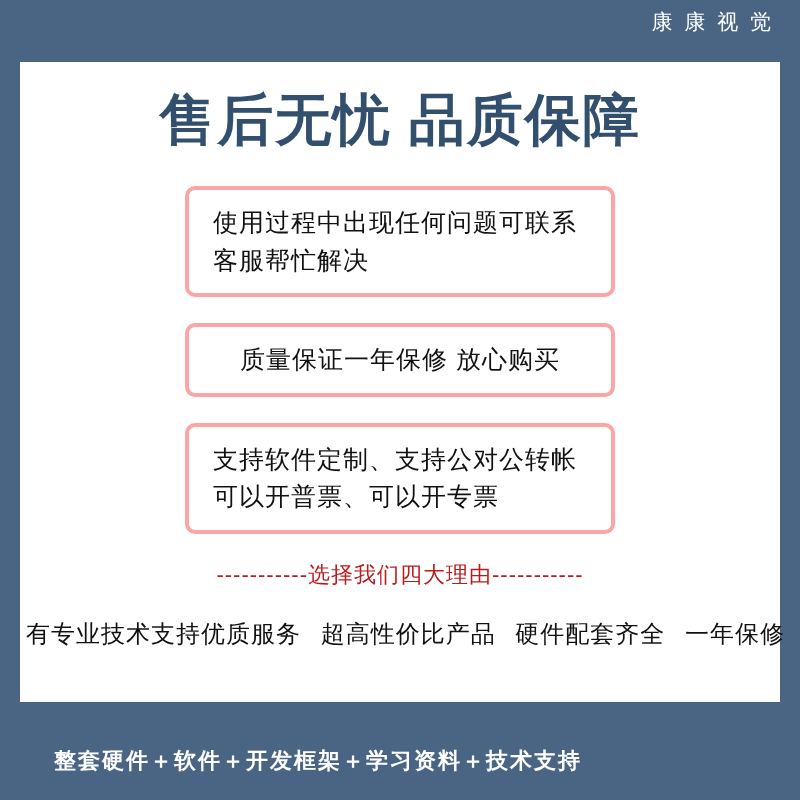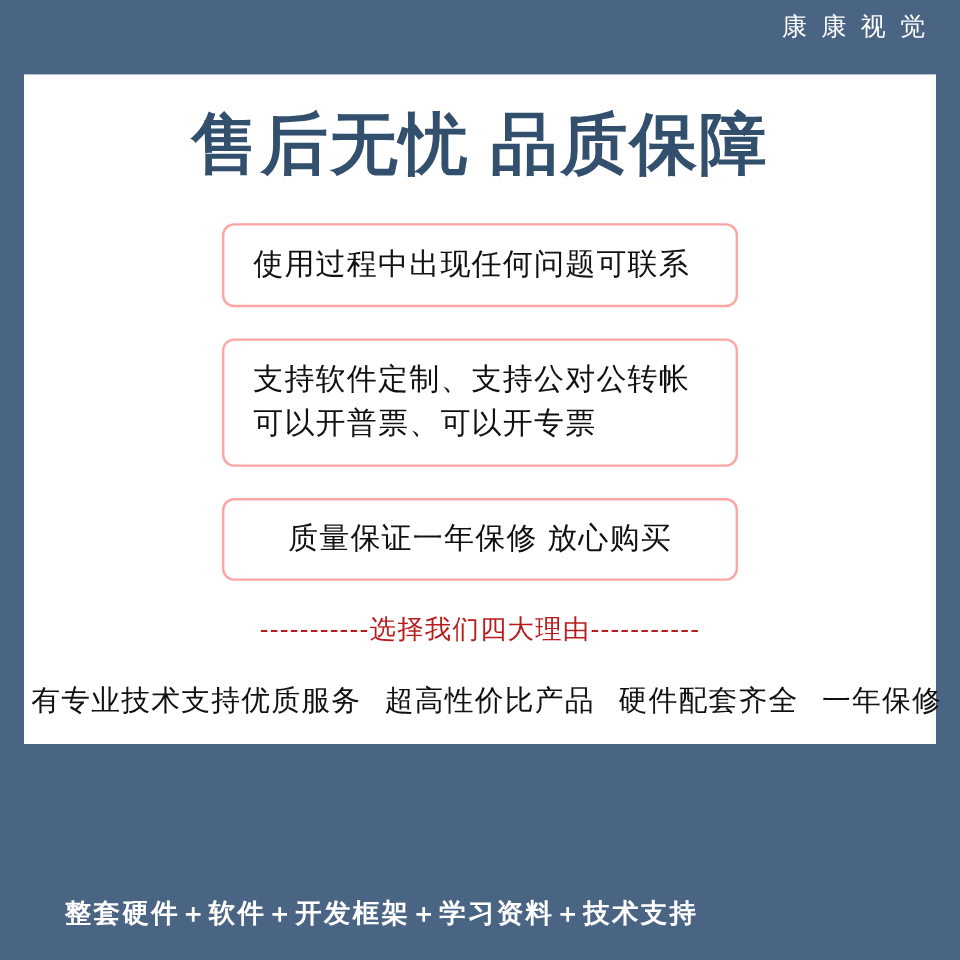--- a/index.html
+++ b/index.html
@@ -71,21 +71,21 @@
     color: #ffffff;
     font-size: 22px;
     font-weight: bold;
     letter-spacing: 2px;
   }
   .canvas {
     position: absolute;
     left: 20px;
     top: 62px;
     width: 760px;
-    height: 558px;
+    height: 640px;
     background: #ffffff;
     box-sizing: border-box;
   }
   .headline {
     margin: 0;
     padding-top: 26px;
     text-align: center;
     color: #32506e;
     font-size: 56px;
     font-weight: bold;
@@ -94,21 +94,21 @@
   }
   .cards {
     margin-top: 34px;
     display: flex;
     flex-direction: column;
     align-items: center;
     gap: 26px;
   }
   .card {
     width: 430px;
-    border: 2px solid #fca5a5;
+    border: 4px solid #fca5a5;
     border-radius: 10px;
     box-sizing: border-box;
     padding: 14px 22px;
     text-align: center;
     color: #111111;
     font-size: 25px;
     line-height: 1.5;
     letter-spacing: 1px;
     background: #ffffff;
   }
@@ -152,29 +152,30 @@
   </div>
 
   <div class="canvas">
 
     <h1 class="headline">售后无忧 品质保障</h1>
 
     <div class="cards">
 
       <div class="card two-line">
         <span class="line">使用过程中出现任何问题可联系</span>
+        <span class="line">客服帮忙解决</span>
+      </div>
+
+      <div class="card">
+        <span class="line">质量保证一年保修 放心购买</span>
       </div>
 
       <div class="card two-line">
         <span class="line">支持软件定制、支持公对公转帐</span>
         <span class="line">可以开普票、可以开专票</span>
-      </div>
-
-      <div class="card">
-        <span class="line">质量保证一年保修 放心购买</span>
       </div>
 
     </div>
 
     <div class="reasons-title">-----------选择我们四大理由-----------</div>
 
     <div class="reasons-list">
       <span>有专业技术支持优质服务</span>
       <span>超高性价比产品</span>
       <span>硬件配套齐全</span>

